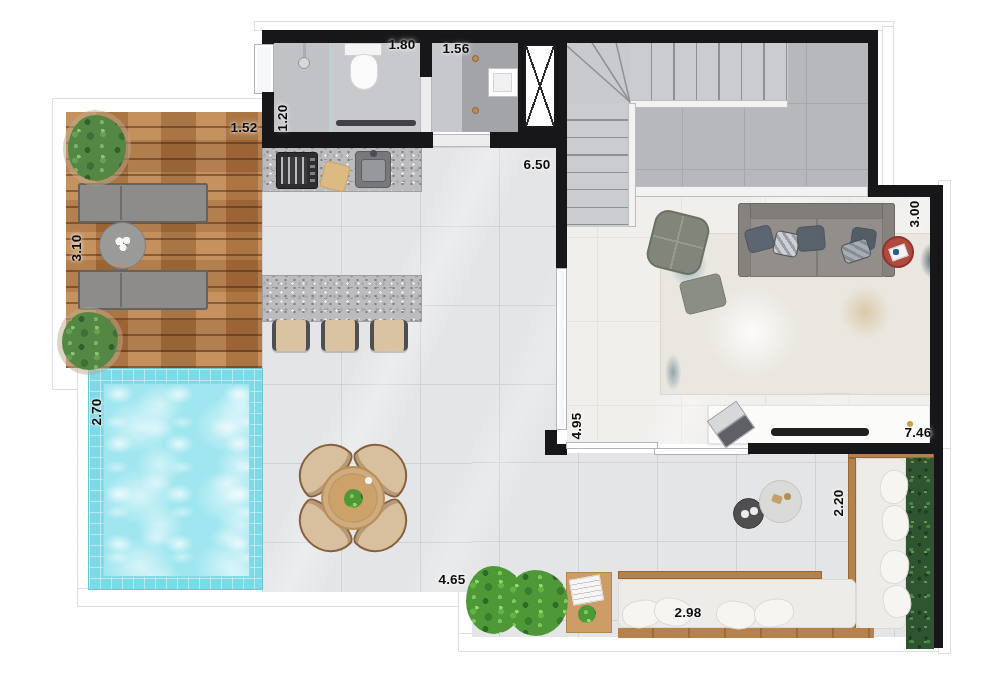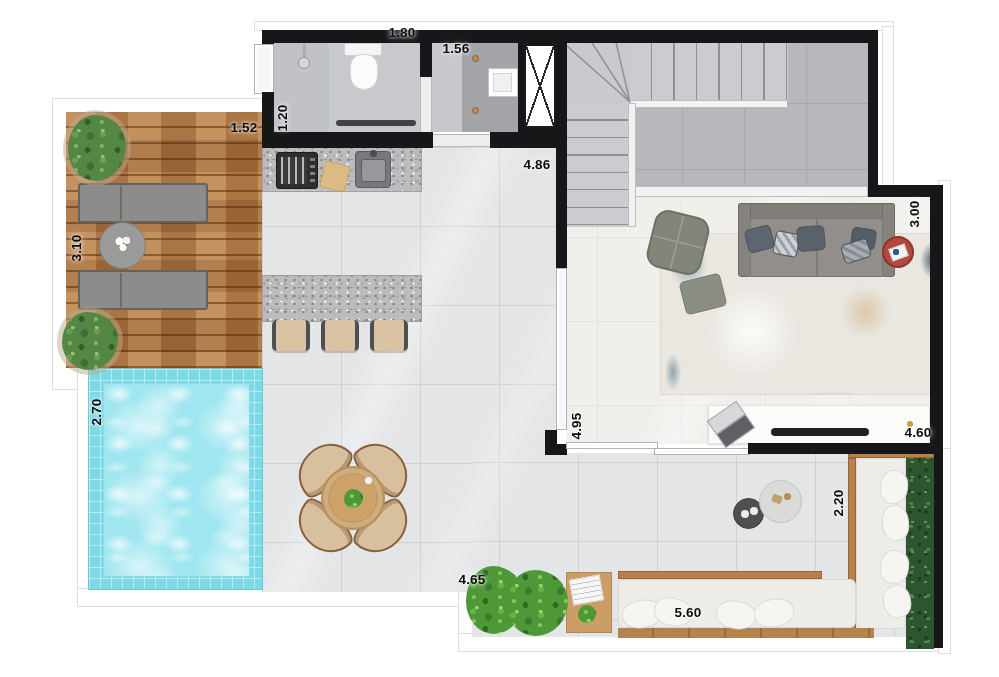--- a/index.html
+++ b/index.html
@@ -260,29 +260,29 @@
   .w-livbot{left:748px;top:443px;width:195px;height:11px}
   .w-sr{left:868px;top:30px;width:10px;height:157px}
   .w-step{left:868px;top:185px;width:75px;height:12px}
   .w-livr{left:930px;top:185px;width:13px;height:268px}
   .w-terr{left:934px;top:453px;width:9px;height:195px}
 
   
   .l240{left:224px;top:121px}
   .l310{left:57px;top:241px}
   .l120{left:263px;top:111px}
-  .l180{left:382px;top:26px}
+  .l180{left:382px;top:38px}
   .l110{left:436px;top:42px}
   .l350{left:517px;top:158px}
   .l300{left:895px;top:207px}
   .l270{left:77px;top:405px}
   .l495{left:557px;top:419px}
   .l460{left:898px;top:426px}
   .l220{left:819px;top:496px}
-  .l465{left:452px;top:573px}
+  .l465{left:432px;top:573px}
   .l560{left:668px;top:606px}
 </style>
 </head>
 <body>
 
 <div id="plan">
 
   <div class="par p1"></div>
   <div class="par p2"></div>
   <div class="par p3"></div>
@@ -441,22 +441,22 @@
   <div class="wall w-sr"></div>
   <div class="wall w-step"></div>
   <div class="wall w-livr"></div>
   <div class="wall w-terr"></div>
 
   <div class="lbl l240">1.52</div>
   <div class="lbl v l310">3.10</div>
   <div class="lbl v l120">1.20</div>
   <div class="lbl l180">1.80</div>
   <div class="lbl l110">1.56</div>
-  <div class="lbl l350">4.86</div>
+  <div class="lbl l350">6.50</div>
   <div class="lbl v l300">3.00</div>
   <div class="lbl v l270">2.70</div>
   <div class="lbl v l495">4.95</div>
-  <div class="lbl l460">4.60</div>
+  <div class="lbl l460">7.46</div>
   <div class="lbl v l220">2.20</div>
   <div class="lbl l465">4.65</div>
-  <div class="lbl l560">5.60</div>
+  <div class="lbl l560">2.98</div>
 
 </div>
 
 </body></html>

